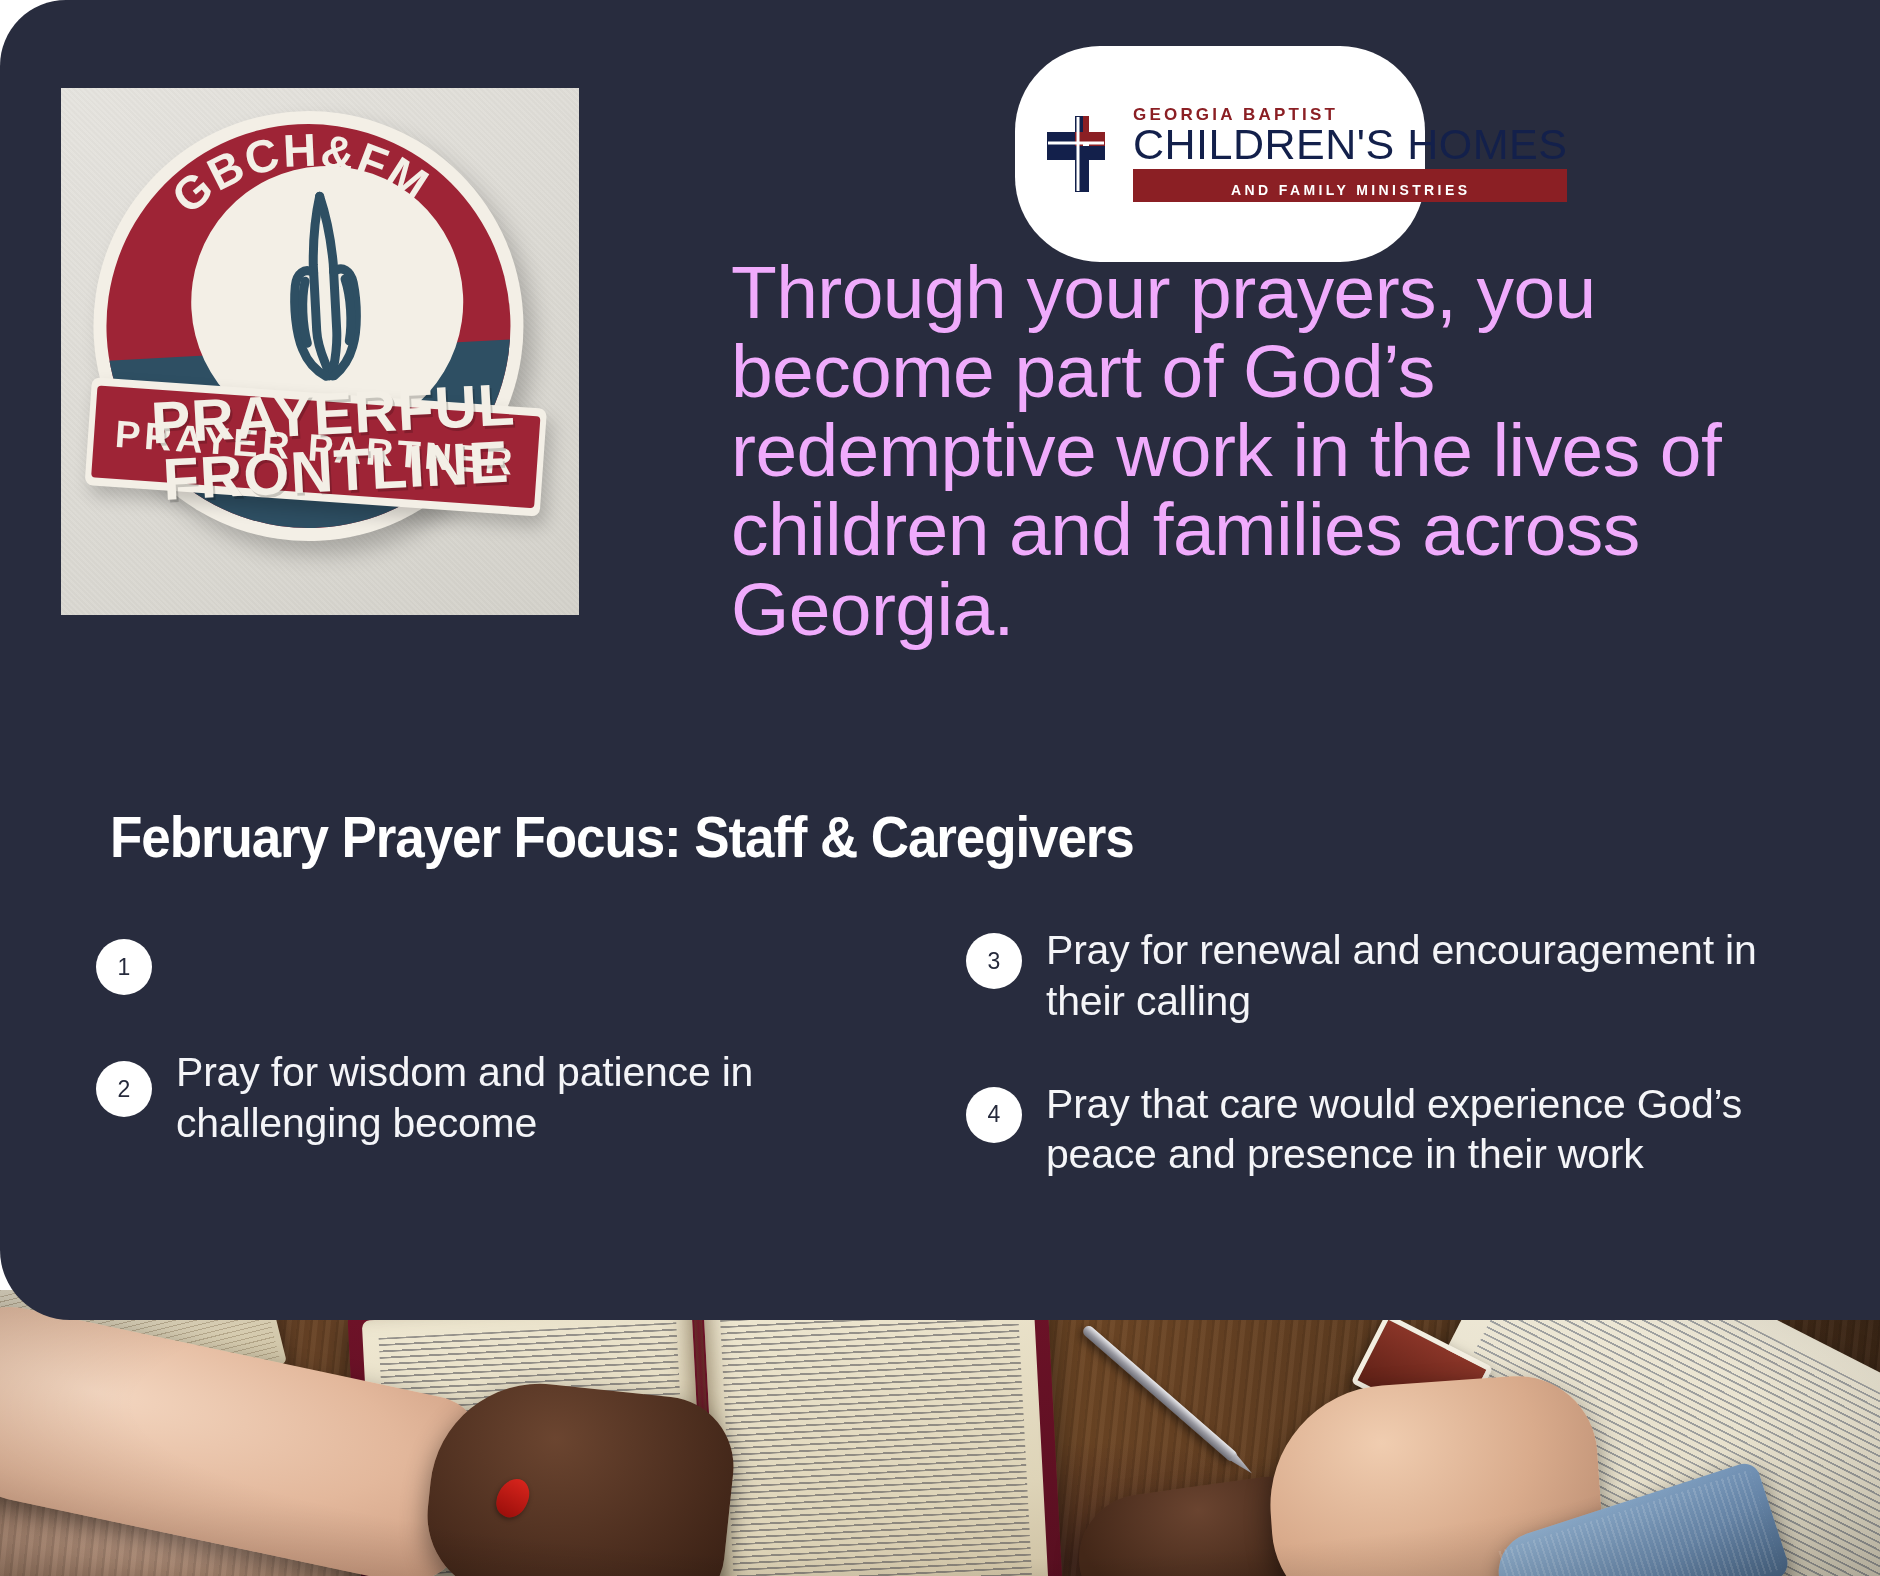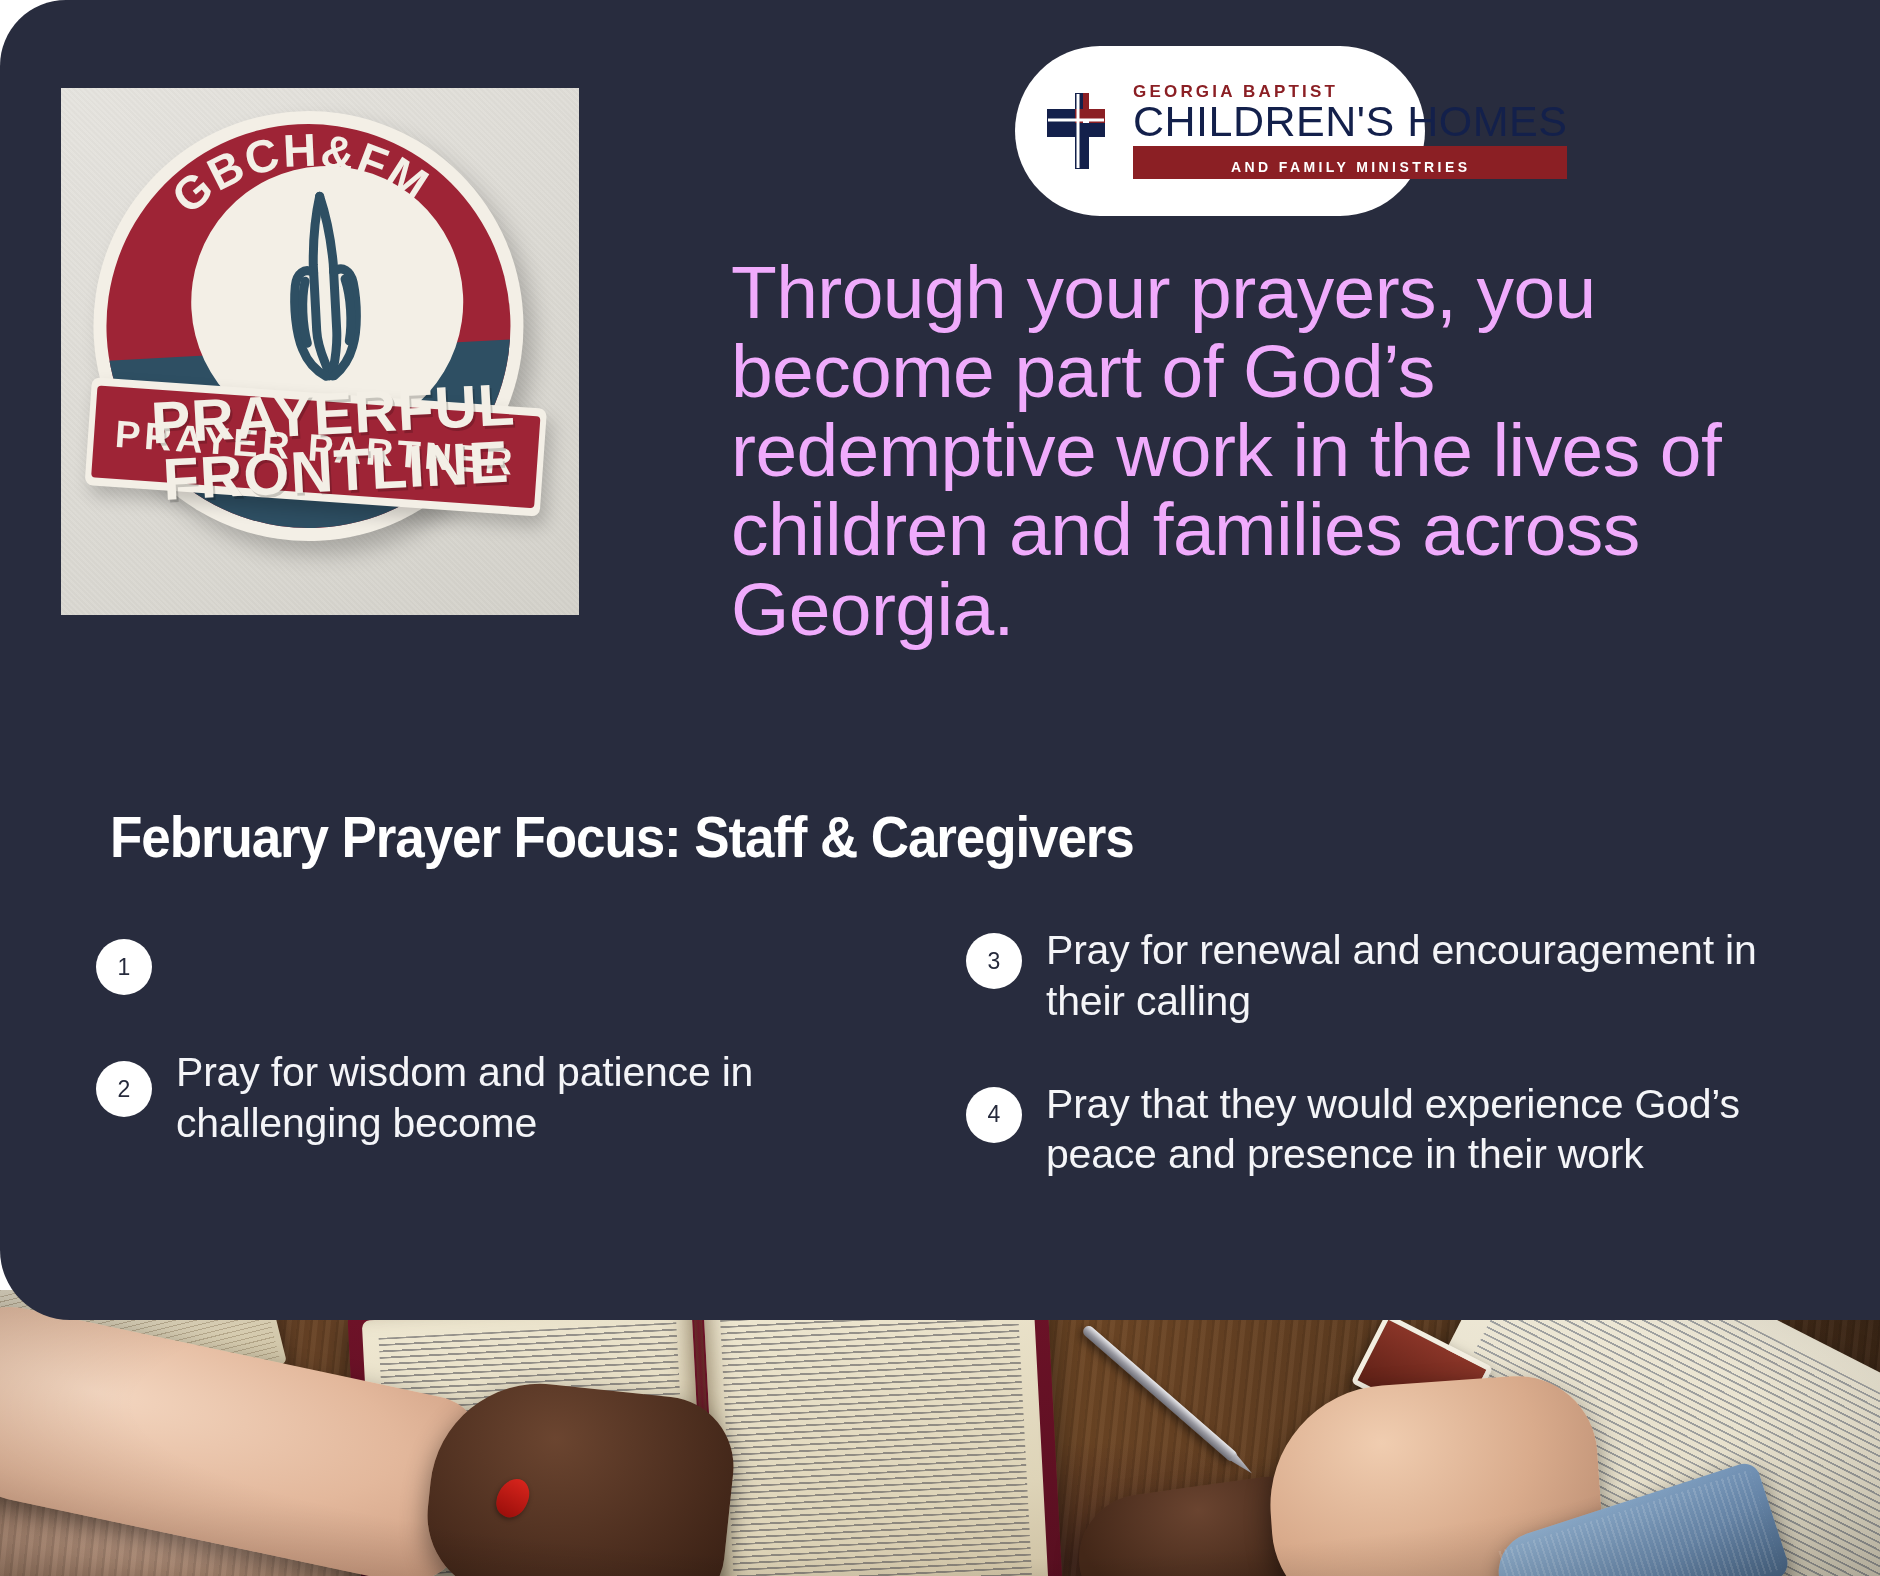--- a/index.html
+++ b/index.html
@@ -225,21 +225,21 @@
     width:430px; text-align:center; z-index:6;
     color:#f3efe6; font-weight:bold; line-height:.96;
     letter-spacing:1px;
     text-shadow:2px 3px 0 rgba(0,0,0,.18);
   }
   .sticker-wordmark .l1{ font-size:59px; display:block; }
   .sticker-wordmark .l2{ font-size:59px; display:block; }
 
   
   .logo-pill{
-    position:absolute; left:1015px; top:46px; width:410px; height:170px;
+    position:absolute; left:1015px; top:46px; width:410px; height:216px;
     background:#ffffff; border-radius:85px;
     display:flex; align-items:center; gap:14px;
     padding:0 26px 0 30px;
   }
   .logo-cross{ width:74px; height:80px; flex:0 0 auto; }
   .logo-cross svg{width:100%;height:100%;display:block;}
   .logo-words{ flex:1 1 auto; }
   .logo-words .l1{
     color:#8b1f24; font-weight:bold; font-size:17px;
     letter-spacing:3.2px; line-height:1.05; white-space:nowrap;
@@ -416,18 +416,18 @@
         <div class="txt">Pray for wisdom and patience in challenging become</div>
       </div>
     </div>
     <div class="col right">
       <div class="item">
         <div class="num">3</div>
         <div class="txt">Pray for renewal and encouragement in their calling</div>
       </div>
       <div class="item">
         <div class="num">4</div>
-        <div class="txt">Pray that they would experience God’s peace and presence in their work</div>
+        <div class="txt">Pray that care would experience God’s peace and presence in their work</div>
       </div>
     </div>
   </div>
 
 </div>
 
 </body></html>

